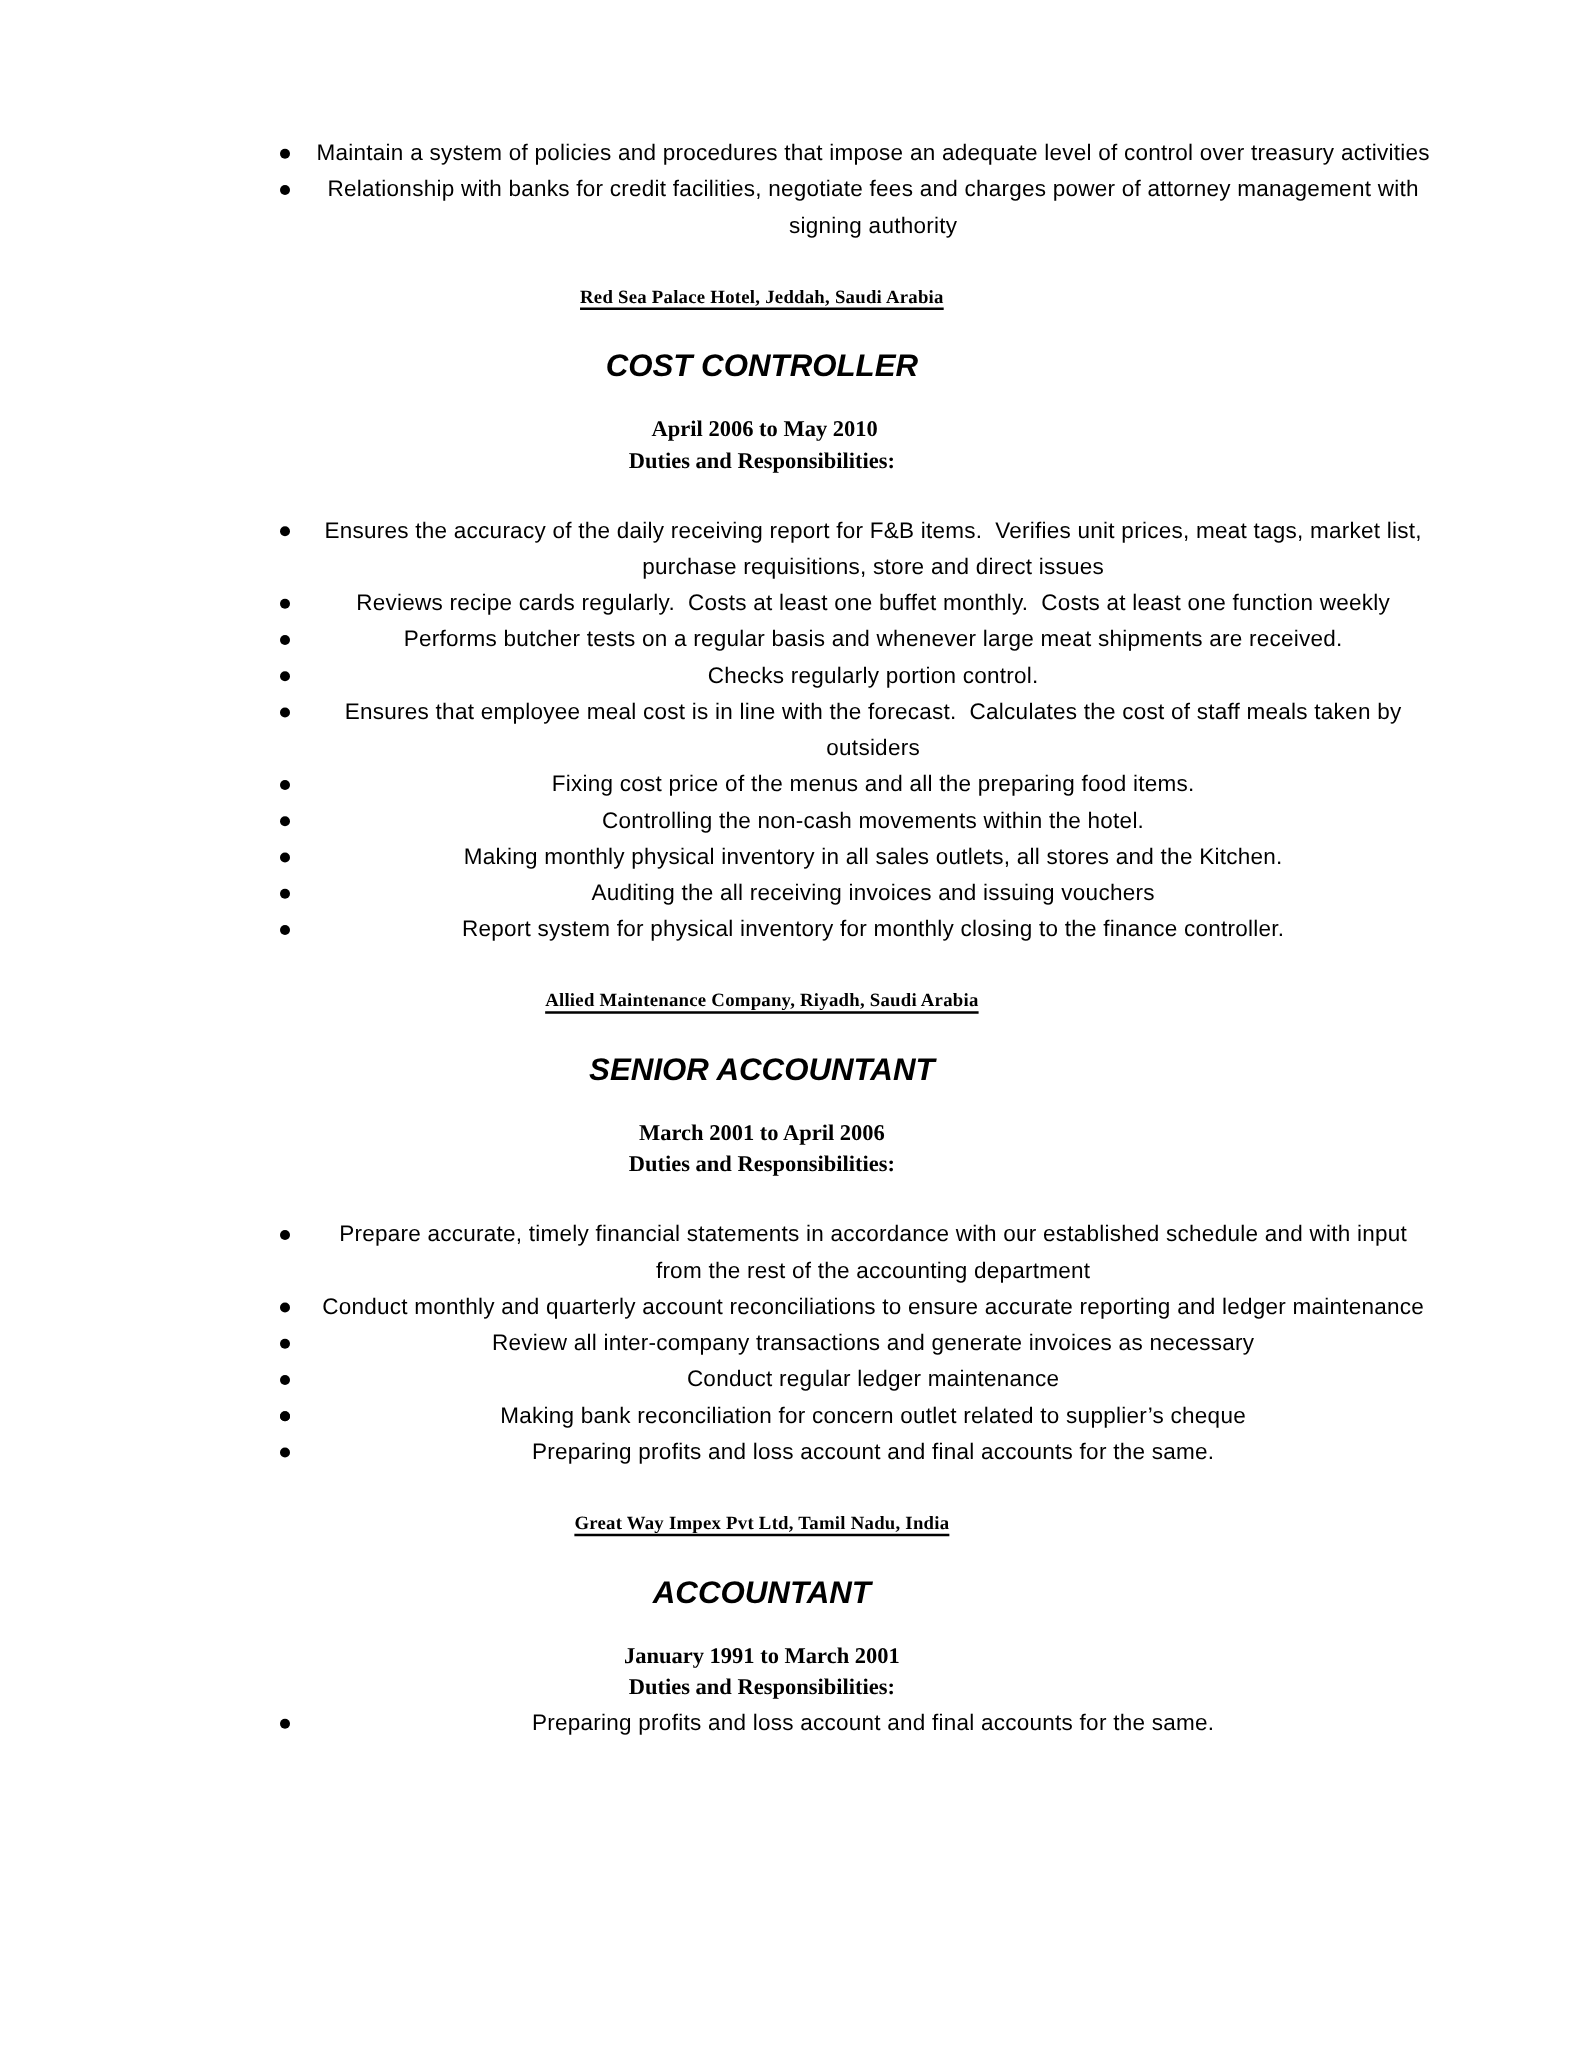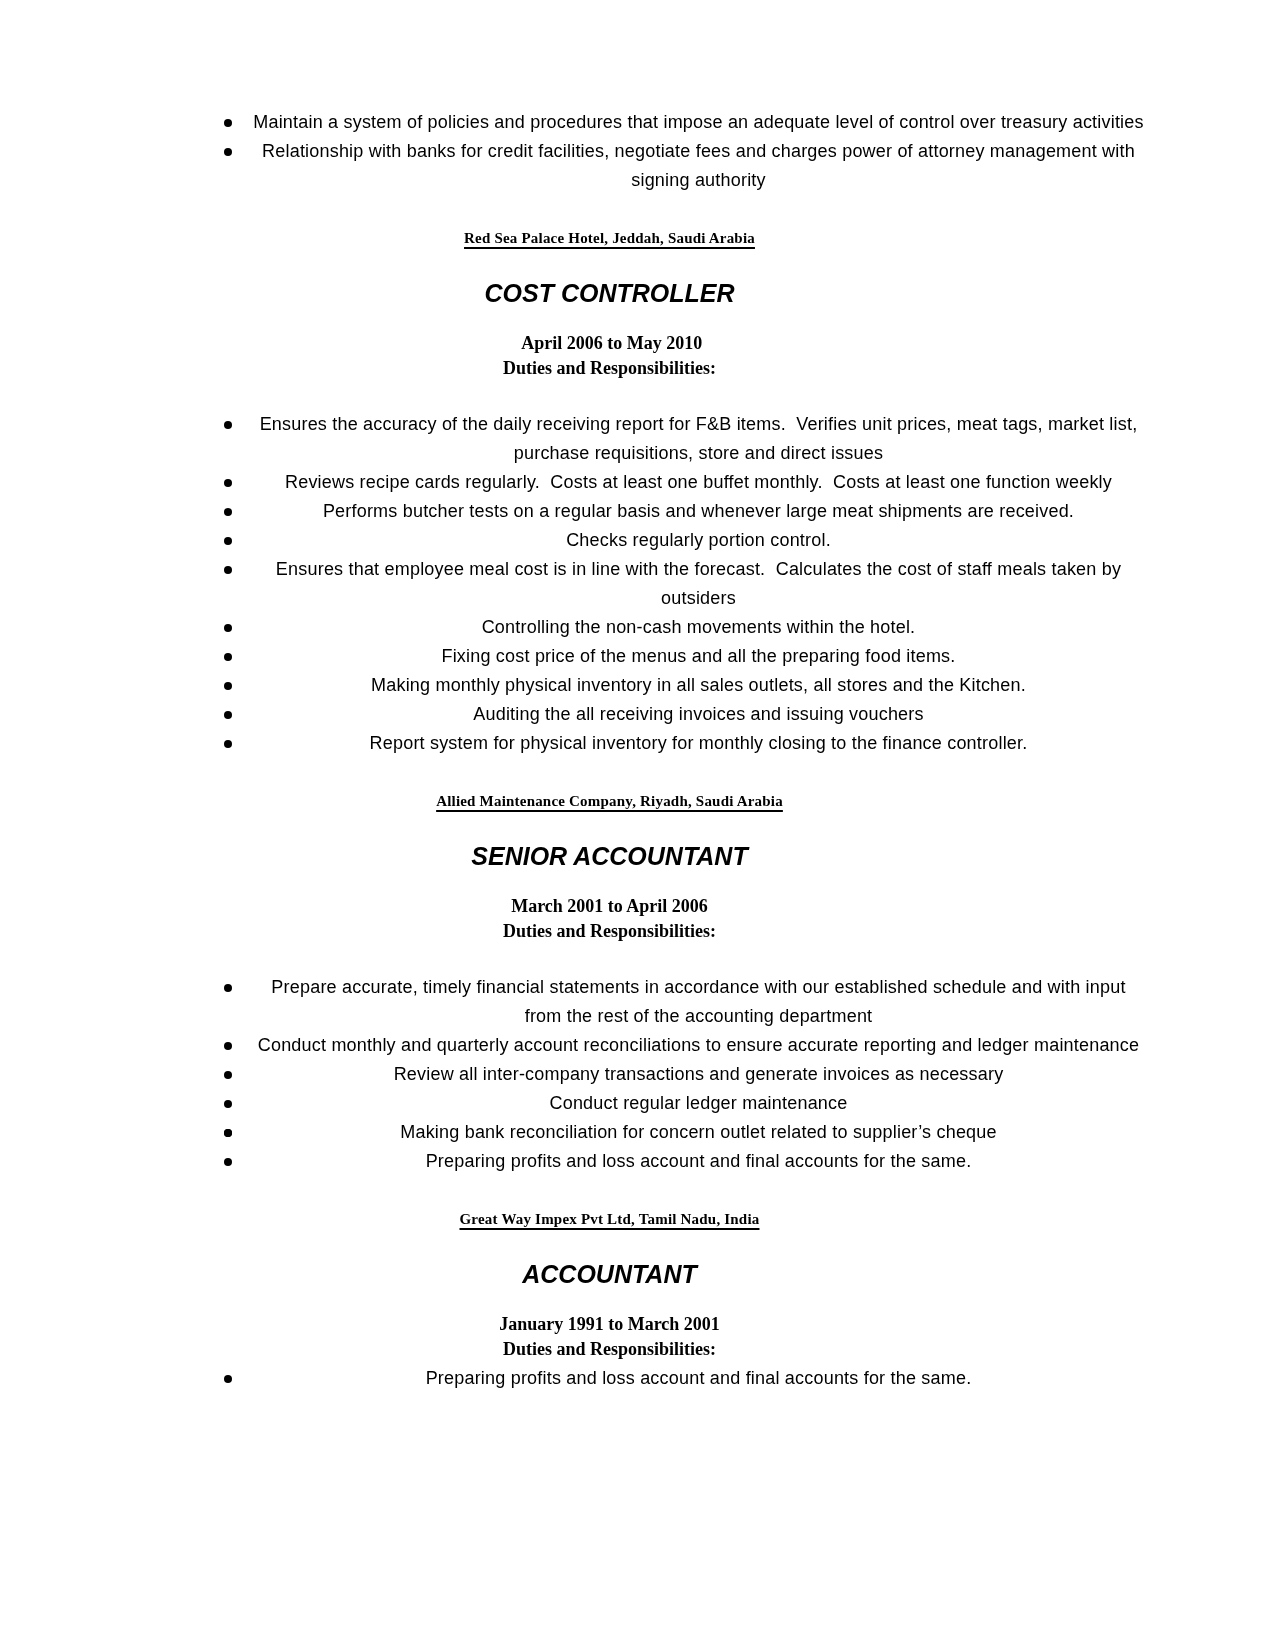--- a/index.html
+++ b/index.html
@@ -85,22 +85,22 @@
     <div class="period-block">
       <div class="employment-period"> April 2006 to May 2010</div>
       <div class="duties-label">Duties and Responsibilities:</div>
     </div>
     <ul class="duty-list">
       <li><span class="bullet-marker"></span><span class="duty-text">Ensures the accuracy of the daily receiving report for F&amp;B items.  Verifies unit prices, meat tags, market list, purchase requisitions, store and direct issues</span></li>
       <li><span class="bullet-marker"></span><span class="duty-text">Reviews recipe cards regularly.  Costs at least one buffet monthly.  Costs at least one function weekly</span></li>
       <li><span class="bullet-marker"></span><span class="duty-text">Performs butcher tests on a regular basis and whenever large meat shipments are received.</span></li>
       <li><span class="bullet-marker"></span><span class="duty-text">Checks regularly portion control.</span></li>
       <li><span class="bullet-marker"></span><span class="duty-text">Ensures that employee meal cost is in line with the forecast.  Calculates the cost of staff meals taken by outsiders</span></li>
+      <li><span class="bullet-marker"></span><span class="duty-text">Fixing cost price of the menus and all the preparing food items.</span></li>
       <li><span class="bullet-marker"></span><span class="duty-text">Controlling the non-cash movements within the hotel.</span></li>
-      <li><span class="bullet-marker"></span><span class="duty-text">Fixing cost price of the menus and all the preparing food items.</span></li>
       <li><span class="bullet-marker"></span><span class="duty-text">Making monthly physical inventory in all sales outlets, all stores and the Kitchen.</span></li>
       <li><span class="bullet-marker"></span><span class="duty-text">Auditing the all receiving invoices and issuing vouchers</span></li>
       <li><span class="bullet-marker"></span><span class="duty-text">Report system for physical inventory for monthly closing to the finance controller.</span></li>
     </ul>
   </div>
 
   <div class="section">
     <h2 class="company-heading">Allied Maintenance Company, Riyadh, Saudi Arabia</h2>
     <div class="job-title">SENIOR ACCOUNTANT</div>
     <div class="period-block">

